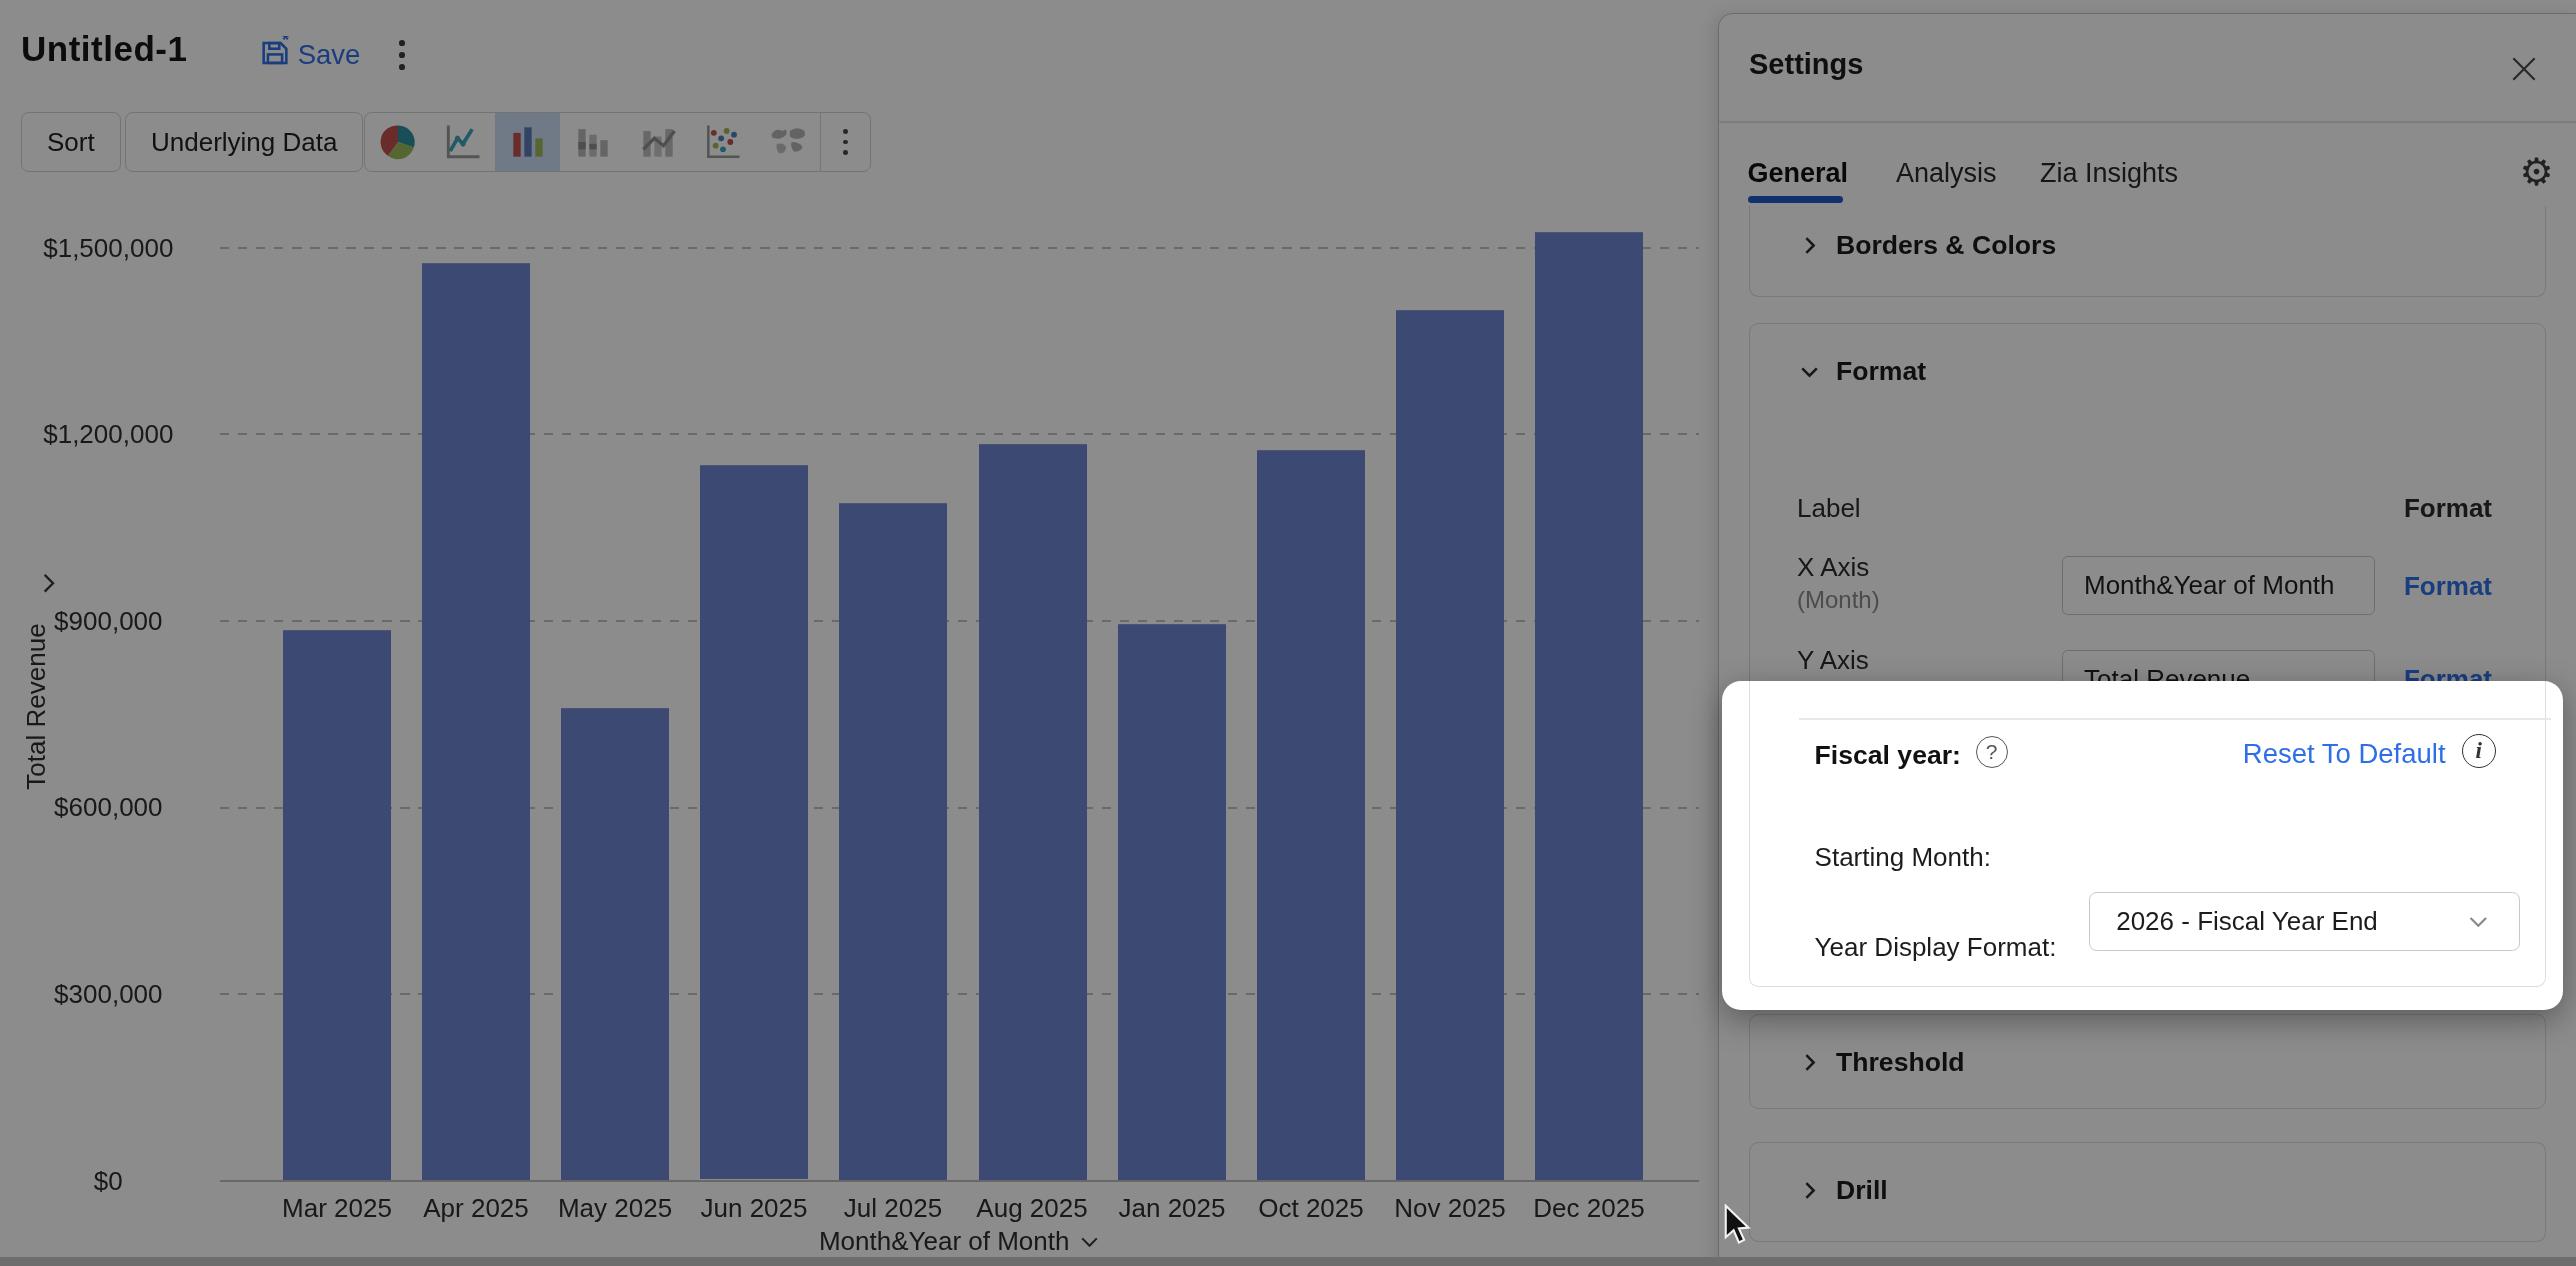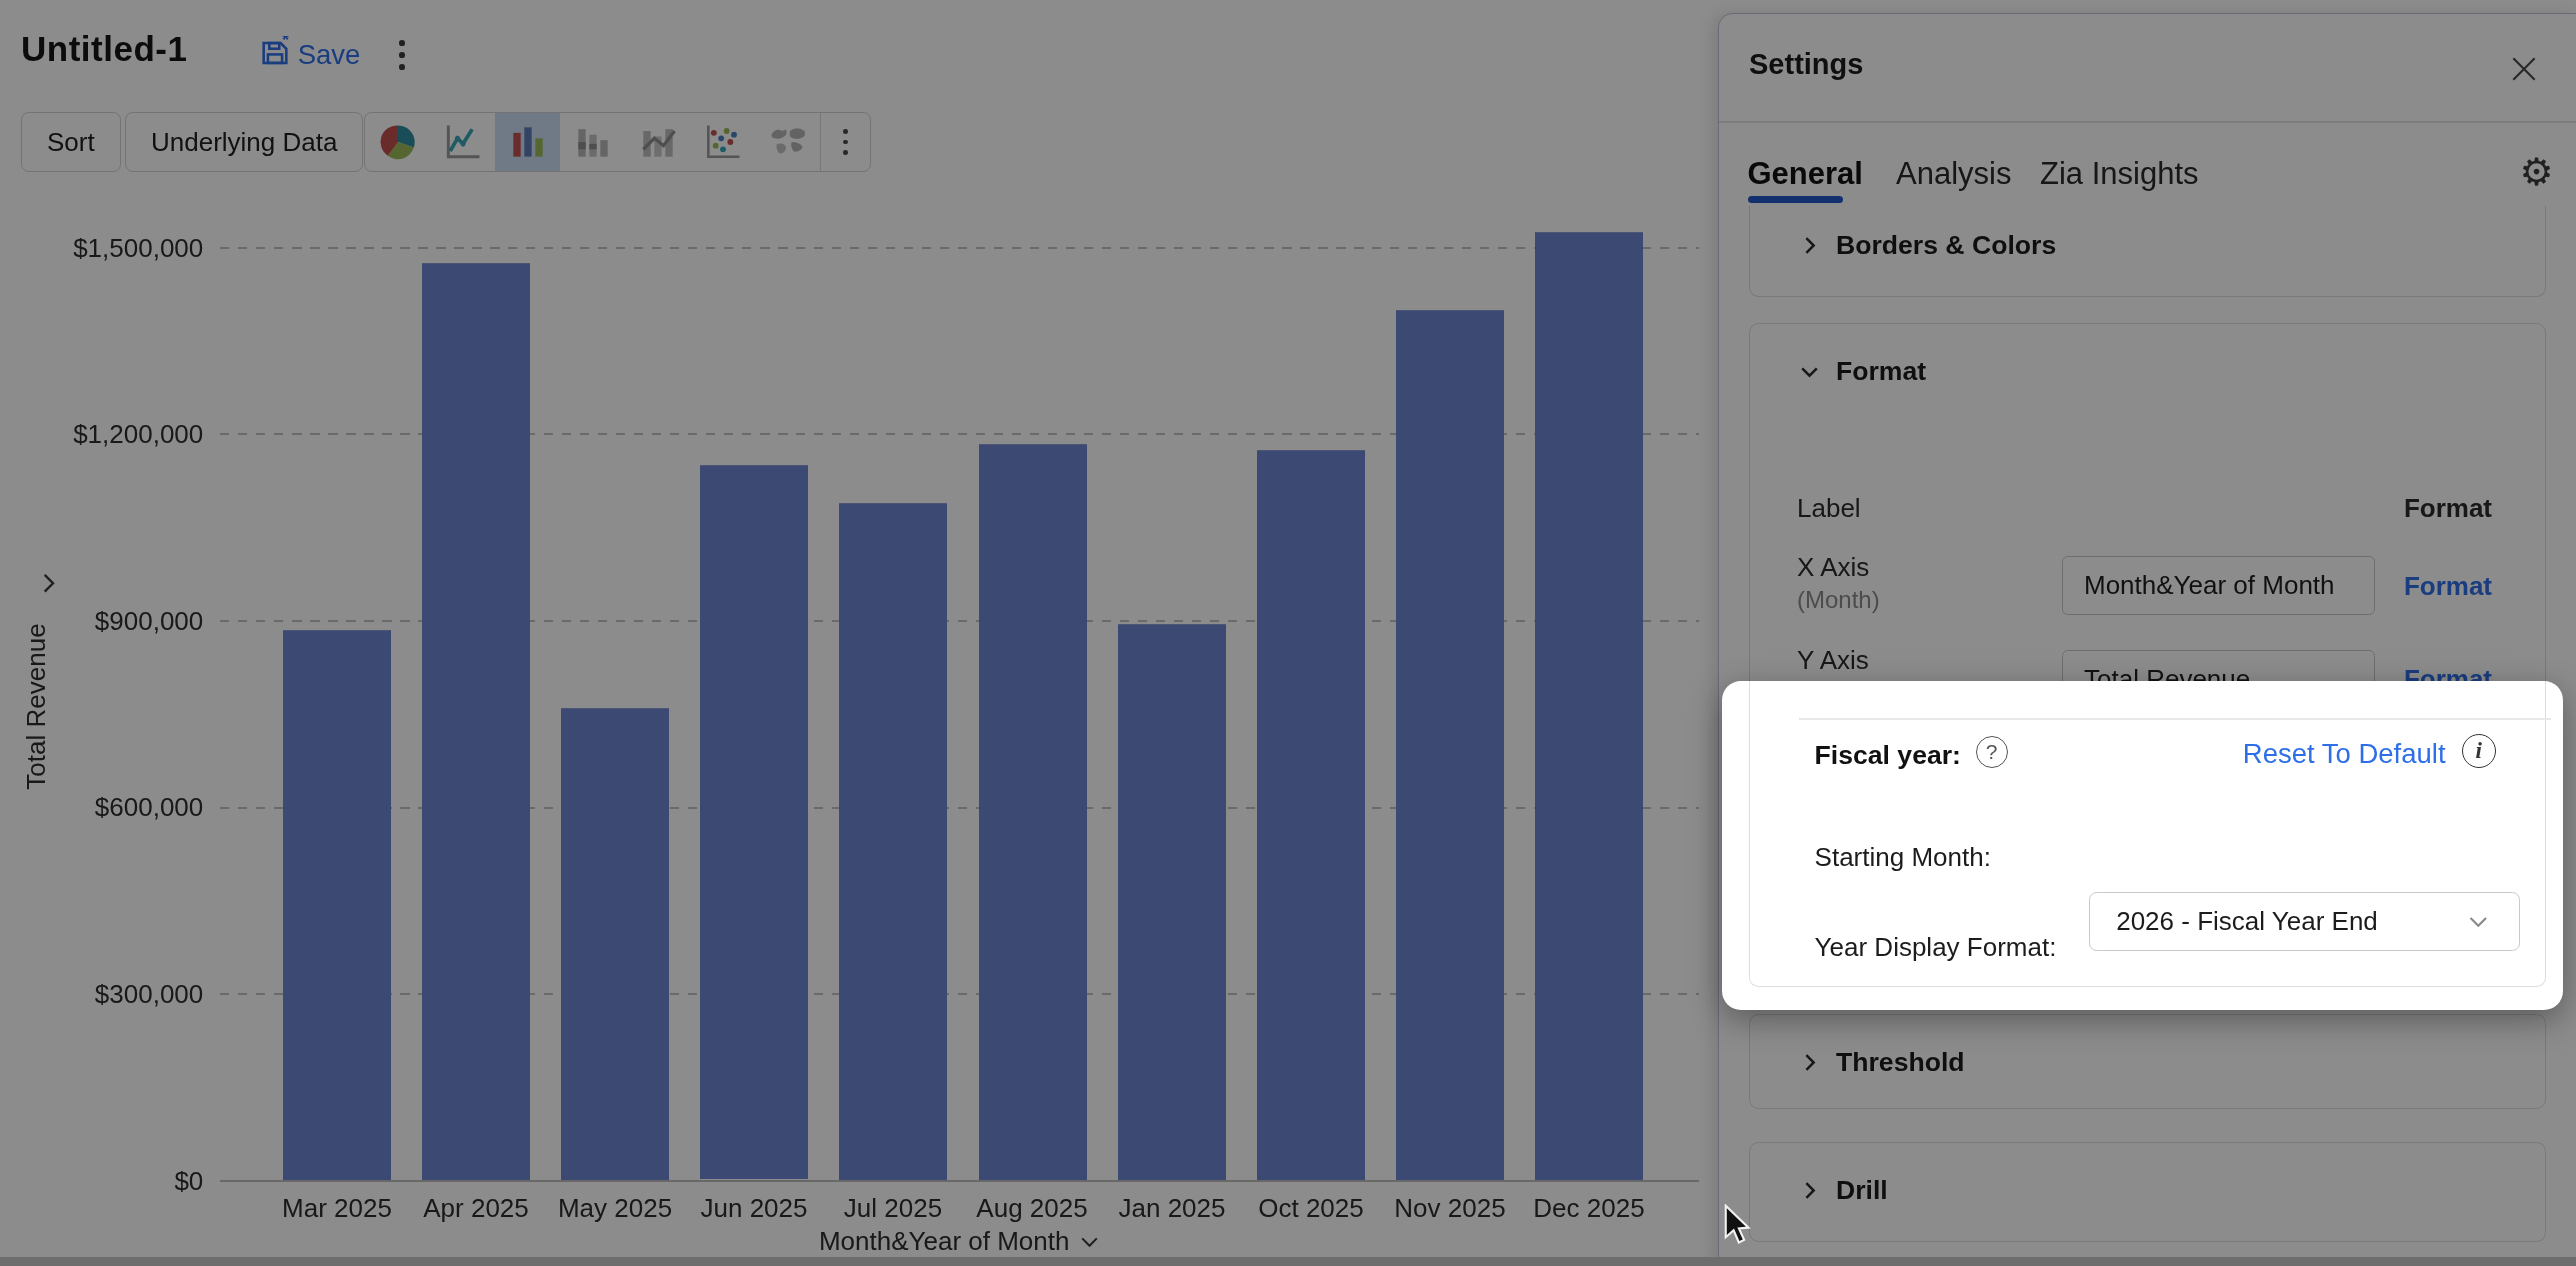--- a/index.html
+++ b/index.html
@@ -21,34 +21,34 @@
   .icon-group { position:absolute; left:364px; top:112px; height:60px; border:1.9px solid #d2d2d2; border-radius:7.6px; background:#fff; display:flex; align-items:stretch; }
   .icell { width:65px; display:flex; align-items:center; justify-content:center; cursor:pointer; }
   .icell.sel { background:#cddff5; }
   .igroup-div { width:0; border-left:1.9px solid #d9d9d9; margin:0; }
   .kcell { width:49px; display:flex; flex-direction:column; align-items:center; justify-content:center; gap:5.7px; cursor:pointer; }
   .kcell i { width:4.7px; height:4.7px; border-radius:50%; background:#4a4a4a; }
 
   
   .gridline { position:absolute; height:1.9px; background:repeating-linear-gradient(90deg,#c2c2c2 0 9.5px,transparent 9.5px 18px); }
   .baseline { position:absolute; height:1.9px; background:#bdbdbd; }
-  .ytick { position:absolute; width:190px; height:32px; line-height:32px; text-align:right; font-size:26px; color:#2e2e2e; }
+  .ytick { position:absolute; width:190px; height:32px; line-height:32px; text-align:center; font-size:26px; color:#2e2e2e; }
   .bar { position:absolute; background:#6E87D2; border-top:1.9px solid #8b9cd8; }
   .xtick { position:absolute; width:142px; height:32px; line-height:32px; text-align:center; font-size:26px; color:#2e2e2e; }
   .xaxis-title { left:818px; top:1226px; width:285px; text-align:center; font-size:26px; color:#2e2e2e; display:flex; align-items:center; justify-content:center; gap:7.6px; cursor:pointer; }
   .yaxis-title { left:7.6px; top:691px; transform:rotate(-90deg); transform-origin:center; width:285px; margin-left:-114px; text-align:center; font-size:26px; color:#2e2e2e; white-space:nowrap; }
   .yaxis-chevron { left:34px; top:569px; cursor:pointer; }
 
   
   .panel { left:1718px; top:13.3px; width:858px; height:1253px; background:#fff; border:1.9px solid #bcc4d8; border-right:none; border-bottom:none; border-radius:15px 0 0 0; box-shadow:-5.7px 0 15px rgba(0,0,0,.10); }
   .panel-header { position:absolute; left:0; top:0; width:100%; height:107px; }
   .panel-title { left:30px; top:34px; font-size:29px; font-weight:bold; color:#1c1c1c; }
   .panel-close { left:782px; top:32px; width:46px; height:46px; display:flex; align-items:center; justify-content:center; cursor:pointer; }
   .panel-hdiv { position:absolute; left:0; top:107px; width:100%; height:1.9px; background:#e4e4e4; }
-  .tab { position:absolute; top:129px; height:61px; font-size:31px; color:#2b2b2b; display:flex; align-items:center; cursor:pointer; }
+  .tab { position:absolute; top:129px; height:61px; font-size:27px; color:#2b2b2b; display:flex; align-items:center; cursor:pointer; }
   .tab.active { font-weight:bold; color:#111; }
   .tab-underline { position:absolute; left:28.5px; top:182px; width:95px; height:6.6px; border-radius:3.8px; background:#2458c9; }
   .gear { left:793px; top:133px; width:49px; height:49px; display:flex; align-items:center; justify-content:center; font-size:38px; color:#3d3d3d; cursor:pointer; }
 
   .card { position:absolute; left:30px; width:797px; background:#fff; border:1.9px solid #dcdcdc; border-radius:9.5px; }
   .card-head { position:absolute; left:0; top:0; width:100%; height:95px; display:flex; align-items:center; gap:14px; padding-left:47px; cursor:pointer; }
   .card-title { font-size:26.6px; font-weight:bold; color:#1d1d1d; }
   .clip-top { border-top:none; border-radius:0 0 9.5px 9.5px; }
 
   .row-label { position:absolute; font-size:26px; color:#2c2c2c; }

